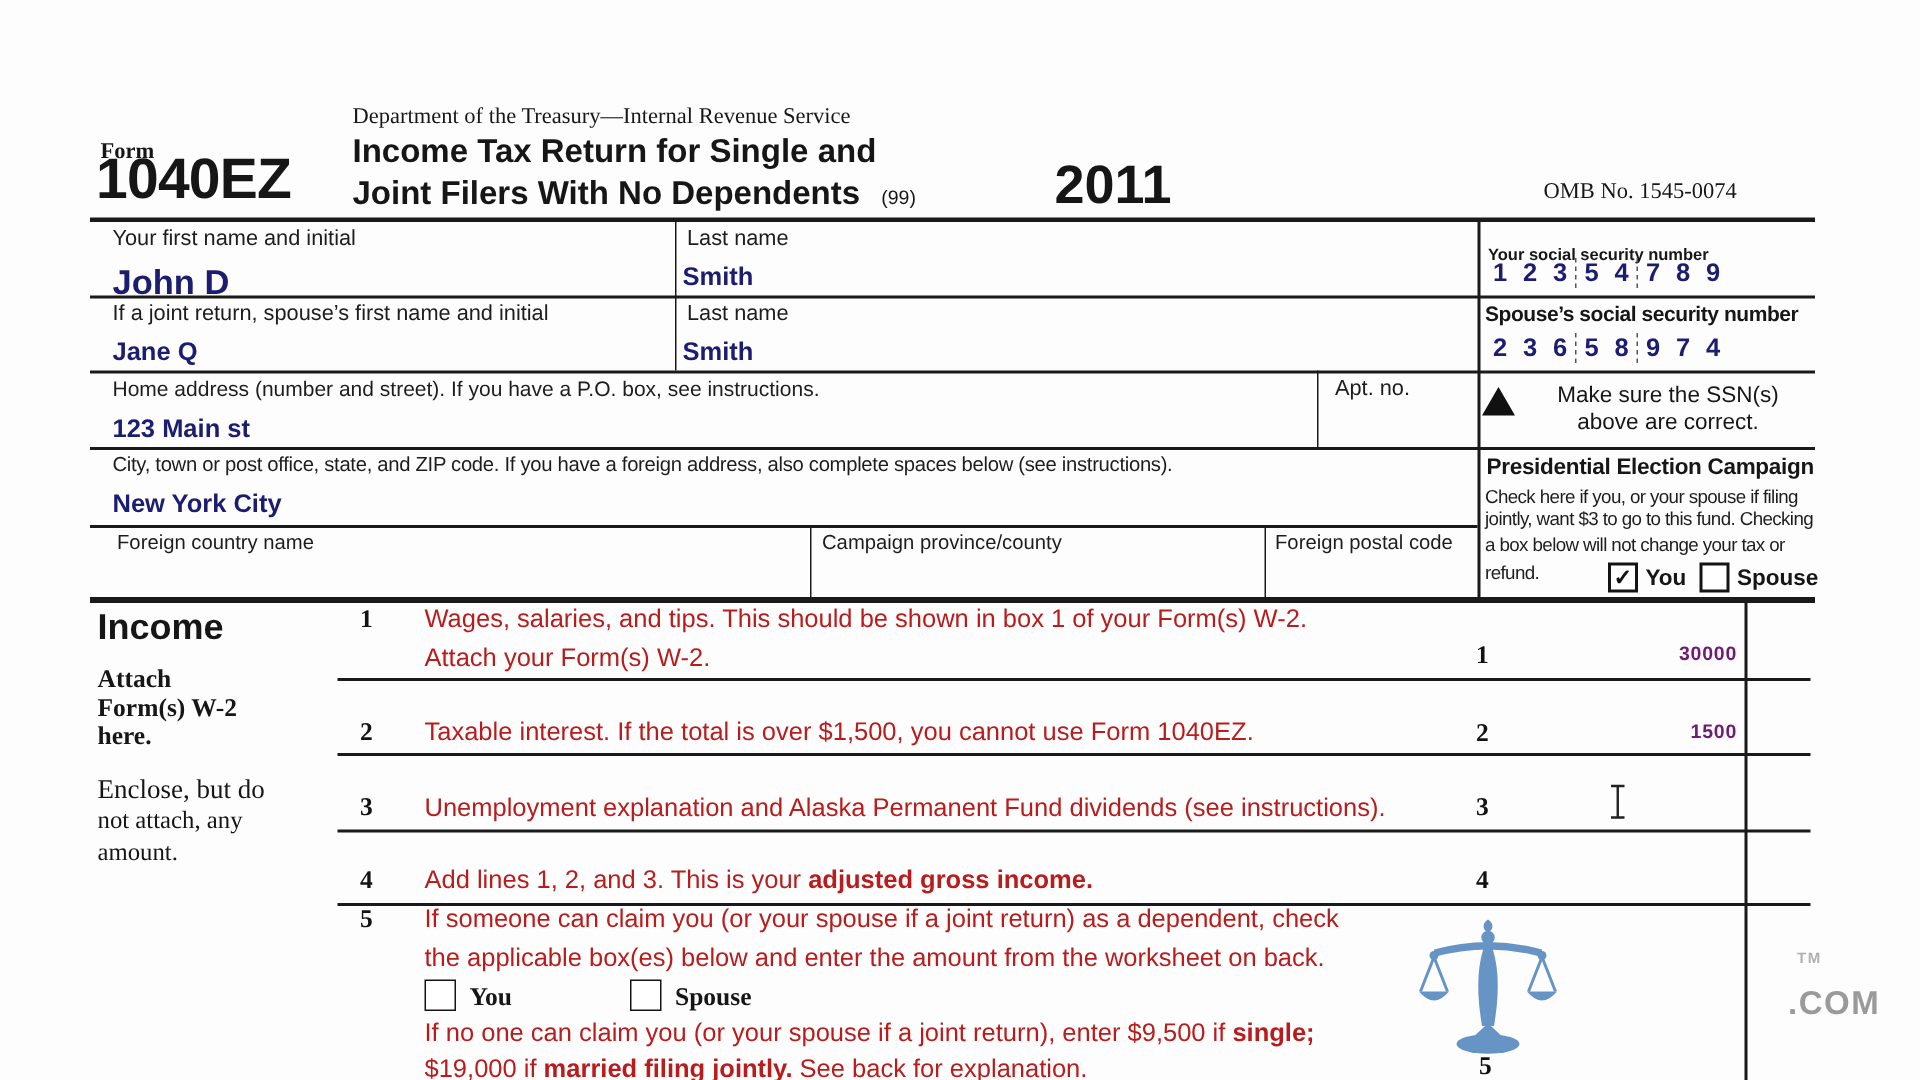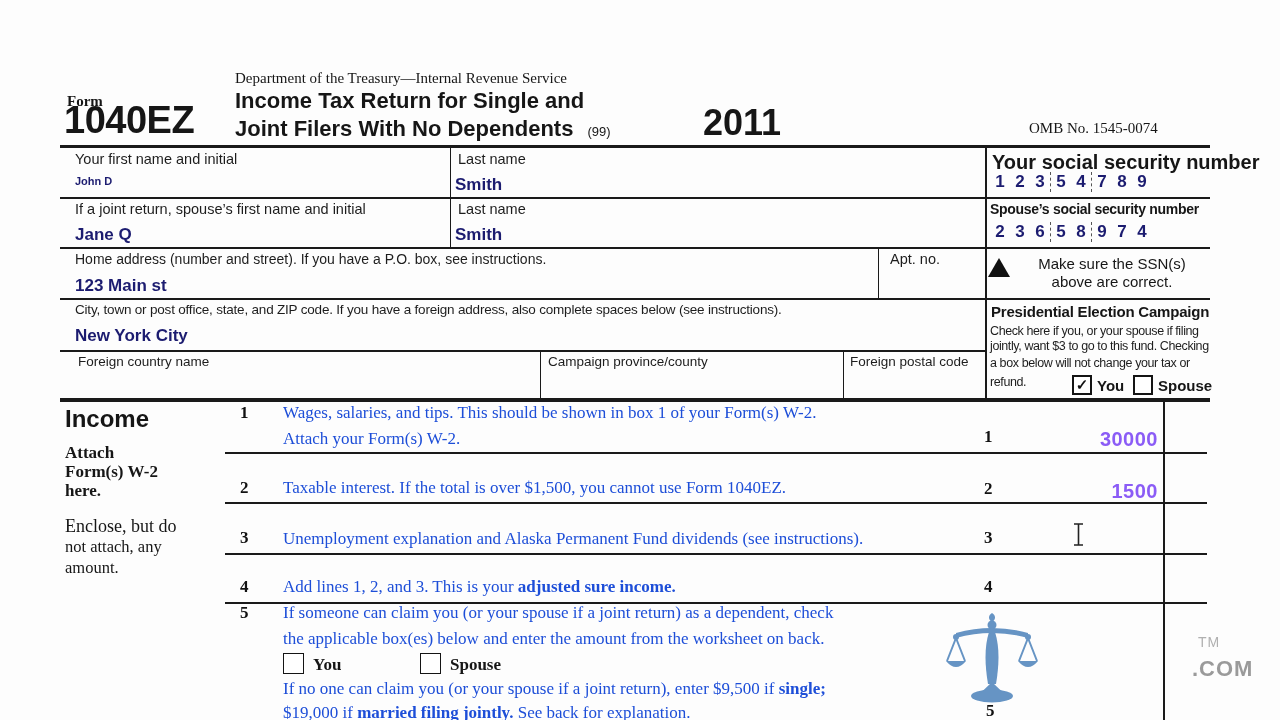--- a/index.html
+++ b/index.html
@@ -8,33 +8,33 @@
     background:#fdfdfd;color:#161616;
     font-family:"Liberation Sans",sans-serif;
   }
   .abs{position:absolute}
   .serif{font-family:"Liberation Serif",serif}
   .sans{font-family:"Liberation Sans",sans-serif}
   .b{font-weight:bold}
   .navy{color:#1c1c70;font-weight:bold}
   .rule{position:absolute;background:#1a1a1a}
   .lbl{font-size:14.5px;color:#1d1d1d}
-  .ltxt{position:absolute;font-family:Liberation Serif, serif;font-size:17px;color:#1d4ed8;white-space:nowrap}
+  .ltxt{position:absolute;font-family:Liberation Sans, sans-serif;font-size:17px;color:#b91c1c;white-space:nowrap}
   .lnum{position:absolute;font-family:"Liberation Serif",serif;font-size:17px;font-weight:bold;color:#121212}
-  .amt{position:absolute;width:138px;text-align:right;color:#8b5cf6;font-weight:bold;font-size:20px;letter-spacing:.5px}
+  .amt{position:absolute;width:138px;text-align:right;color:#701a75;font-weight:bold;font-size:13px;letter-spacing:.5px}
   .ssnrow{position:absolute;display:flex;align-items:center;color:#1c1c70;font-weight:bold;font-size:17px}
   .ssnd{width:20px;text-align:center}
   .ssnsep{width:0;border-left:1px dashed #555;height:20px}
   .cbx{position:absolute;width:16px;height:16px;border:2px solid #141414;background:#fff;
        display:flex;align-items:center;justify-content:center;font-size:15px;font-weight:bold;color:#111}
   .cbx5{position:absolute;width:19px;height:19px;border:1.6px solid #141414;background:#fff}
   .camp{font-size:12.5px;letter-spacing:-.4px;color:#1d1d1d;white-space:nowrap}
   .tri{position:absolute;width:0;height:0;border-left:11px solid transparent;border-right:11px solid transparent;border-bottom:19px solid #111}
   .laws-brand{position:absolute;font-size:62px;font-weight:400;letter-spacing:0;color:#7da6ce;white-space:nowrap}
-  .laws-tm{position:absolute;font-size:14px;font-weight:normal;color:#b0b0b0;letter-spacing:1px}
+  .laws-tm{position:absolute;font-size:10px;font-weight:bold;color:#b0b0b0;letter-spacing:1px}
   .laws-com{position:absolute;font-size:22px;font-weight:bold;color:#9a9a9a;letter-spacing:1px}
 </style>
 </head>
 <body>
 
 <div class="abs serif" style="left:235px;top:70px;font-size:15px">Department of the Treasury—Internal Revenue Service</div>
 <div class="abs serif b" style="left:67px;top:93px;font-size:15px">Form</div>
 <div class="abs sans b" style="left:64px;top:99px;font-size:38px;letter-spacing:-.5px">1040EZ</div>
 <div class="abs sans b" style="left:235px;top:88px;font-size:22px">Income Tax Return for Single and</div>
 <div class="abs sans b" style="left:235px;top:116px;font-size:22px">
@@ -56,21 +56,21 @@
 <div class="rule" style="left:843px;top:350px;width:1px;height:48px"></div>
 <div class="rule" style="left:985px;top:147px;width:1.5px;height:251px"></div>
 <div class="rule" style="left:1163px;top:402px;width:1.5px;height:318px"></div>
 <div class="rule" style="left:225px;top:452px;width:982px;height:1.5px"></div>
 <div class="rule" style="left:225px;top:502px;width:982px;height:1.5px"></div>
 <div class="rule" style="left:225px;top:553px;width:982px;height:1.5px"></div>
 <div class="rule" style="left:225px;top:602px;width:982px;height:1.5px"></div>
 
 <div class="abs lbl" style="left:75px;top:151px">Your first name and initial</div>
 <div class="abs lbl" style="left:458px;top:151px">Last name</div>
-<div class="abs navy" style="left:75px;top:175px;font-size:11px">John D</div>
+<div class="abs navy" style="left:75px;top:175px;font-size:23px">John D</div>
 <div class="abs navy" style="left:455px;top:175px;font-size:17px">Smith</div>
 
 <div class="abs lbl" style="left:75px;top:201px">If a joint return, spouse’s first name and initial</div>
 <div class="abs lbl" style="left:458px;top:201px">Last name</div>
 <div class="abs navy" style="left:75px;top:225px;font-size:17px">Jane Q</div>
 <div class="abs navy" style="left:455px;top:225px;font-size:17px">Smith</div>
 
 <div class="abs lbl" style="left:75px;top:251px;font-size:14px">Home address (number and street). If you have a P.O. box, see instructions.</div>
 <div class="abs lbl" style="left:890px;top:251px">Apt. no.</div>
 <div class="abs navy" style="left:75px;top:276px;font-size:17px">123 Main st</div>
@@ -79,21 +79,21 @@
 <div class="abs lbl" style="left:75px;top:302px;font-size:13.5px;letter-spacing:-.2px">City, town or post office, state, and ZIP code. If you have a foreign address, also complete spaces below (see instructions).</div>
 <div class="abs navy" style="left:75px;top:326px;font-size:17px">New York City</div>
 
 <div class="abs lbl" style="left:78px;top:354px;font-size:13.5px">Foreign country name</div>
 <div class="abs lbl" style="left:548px;top:354px;font-size:13.5px">Campaign province/county</div>
 <div class="abs lbl" style="left:850px;top:354px;font-size:13.5px">Foreign postal code</div>
 <div class="abs" style="left:78px;top:372px;width:450px;height:24px"></div>
 <div class="abs" style="left:548px;top:372px;width:280px;height:24px"></div>
 <div class="abs" style="left:850px;top:372px;width:125px;height:24px"></div>
 
-<div class="abs sans b" style="left:992px;top:151px;font-size:20px">Your social security number</div>
+<div class="abs sans b" style="left:992px;top:164px;font-size:11px">Your social security number</div>
 <div class="ssnrow" style="left:990px;top:172px">
   <span class="ssnd">1</span>
   <span class="ssnd">2</span>
   <span class="ssnd">3</span>
   <span class="ssnsep"></span>
   <span class="ssnd">5</span>
   <span class="ssnd">4</span>
   <span class="ssnsep"></span>
   <span class="ssnd">7</span>
   <span class="ssnd">8</span>
@@ -152,21 +152,21 @@
 <div class="lnum" style="left:240px;top:528px">3</div>
 <div class="ltxt" style="left:283px;top:529px">Unemployment explanation and Alaska Permanent Fund dividends (see instructions).</div>
 <div class="lnum" style="left:984px;top:528px">3</div>
 <div class="amt" style="left:1020px;top:529px"></div>
 <svg class="abs" style="left:1072px;top:522px" width="13" height="25" viewBox="0 0 13 25">
   <path d="M2 2 H11 M6.5 2 V23 M2 23 H11" stroke="#222" stroke-width="1.6" fill="none"></path>
 </svg>
 
 <div class="lnum" style="left:240px;top:577px">4</div>
 <div class="ltxt" style="left:283px;top:577px">
-  <span>Add lines 1, 2, and 3. This is your </span><span class="b">adjusted sure income.</span>
+  <span>Add lines 1, 2, and 3. This is your </span><span class="b">adjusted gross income.</span>
 </div>
 <div class="lnum" style="left:984px;top:577px">4</div>
 <div class="amt" style="left:1020px;top:578px"></div>
 
 <div class="lnum" style="left:240px;top:603px">5</div>
 <div class="ltxt" style="left:283px;top:603px">If someone can claim you (or your spouse if a joint return) as a dependent, check</div>
 <div class="ltxt" style="left:283px;top:629px">the applicable box(es) below and enter the amount from the worksheet on back.</div>
 <div class="cbx5" style="left:283px;top:653px"></div>
 <div class="abs serif b" style="left:313px;top:655px;font-size:17px">You</div>
 <div class="cbx5" style="left:420px;top:653px"></div>

